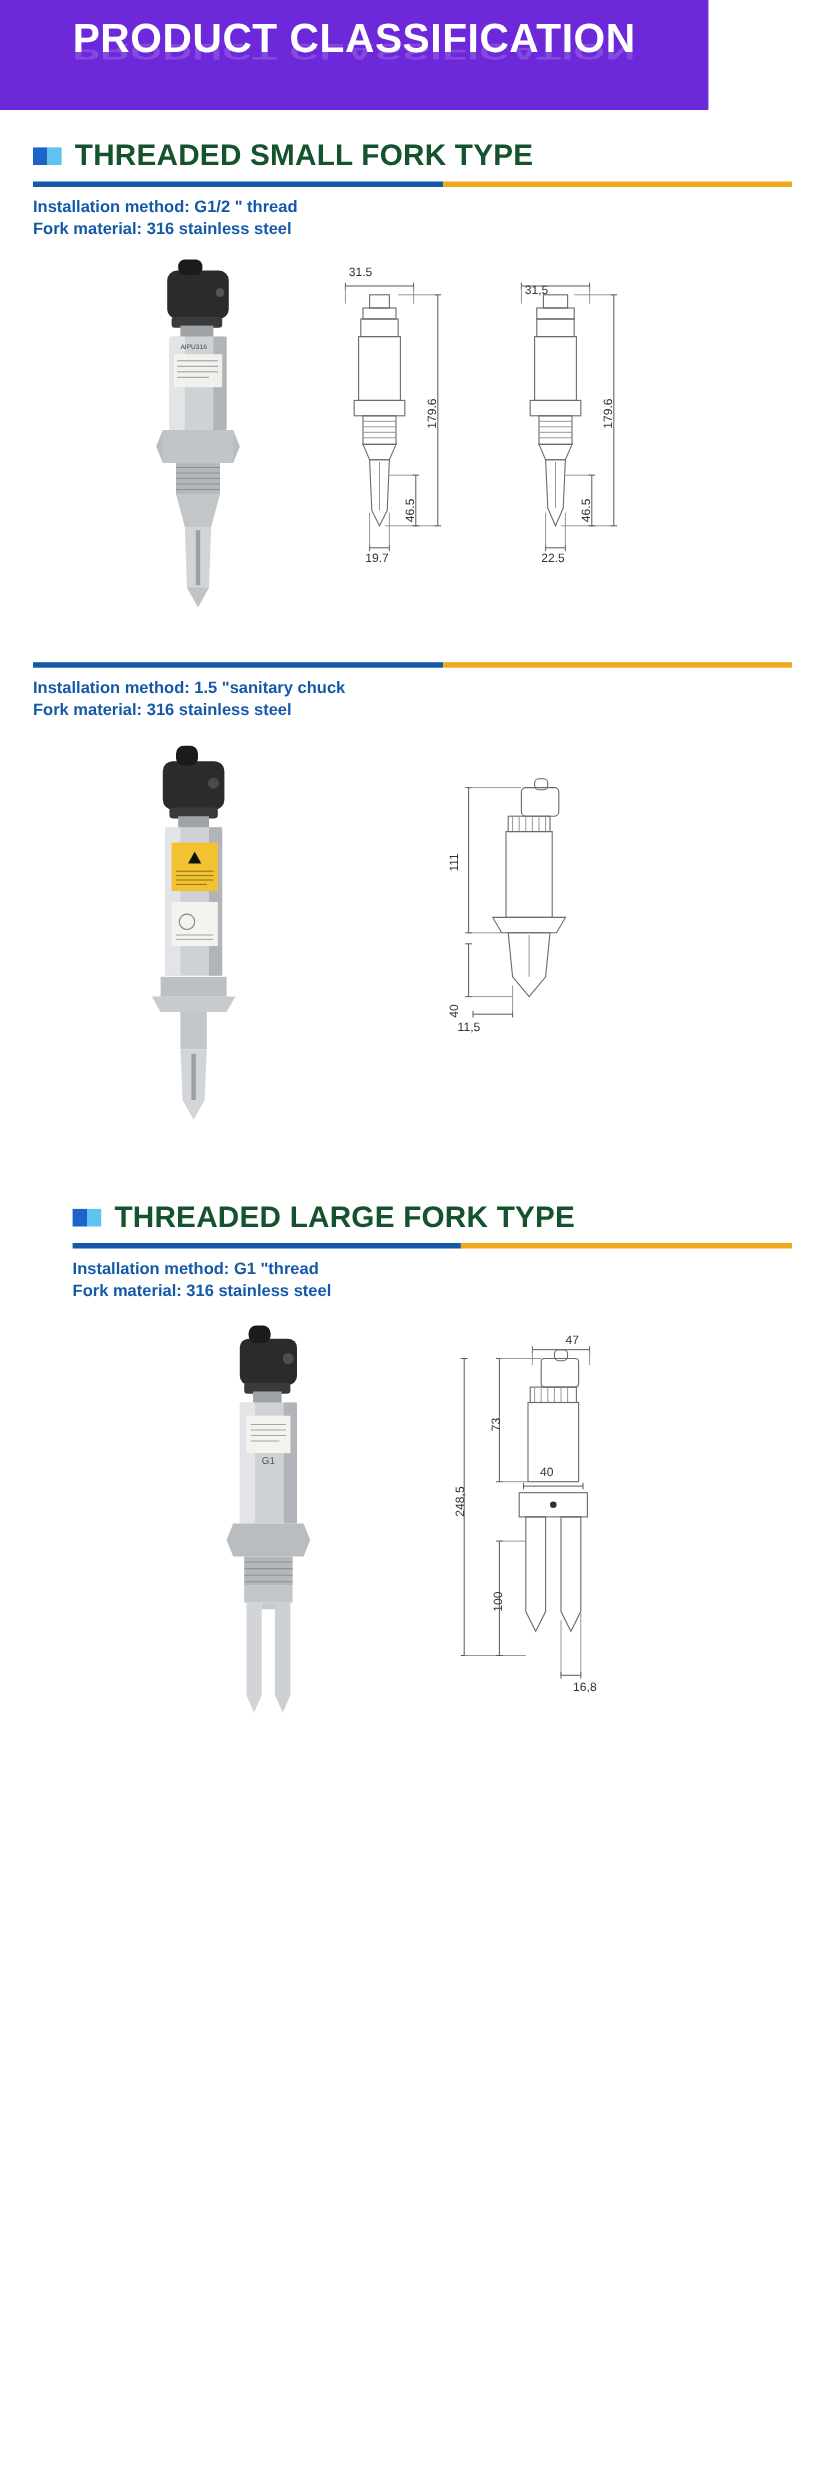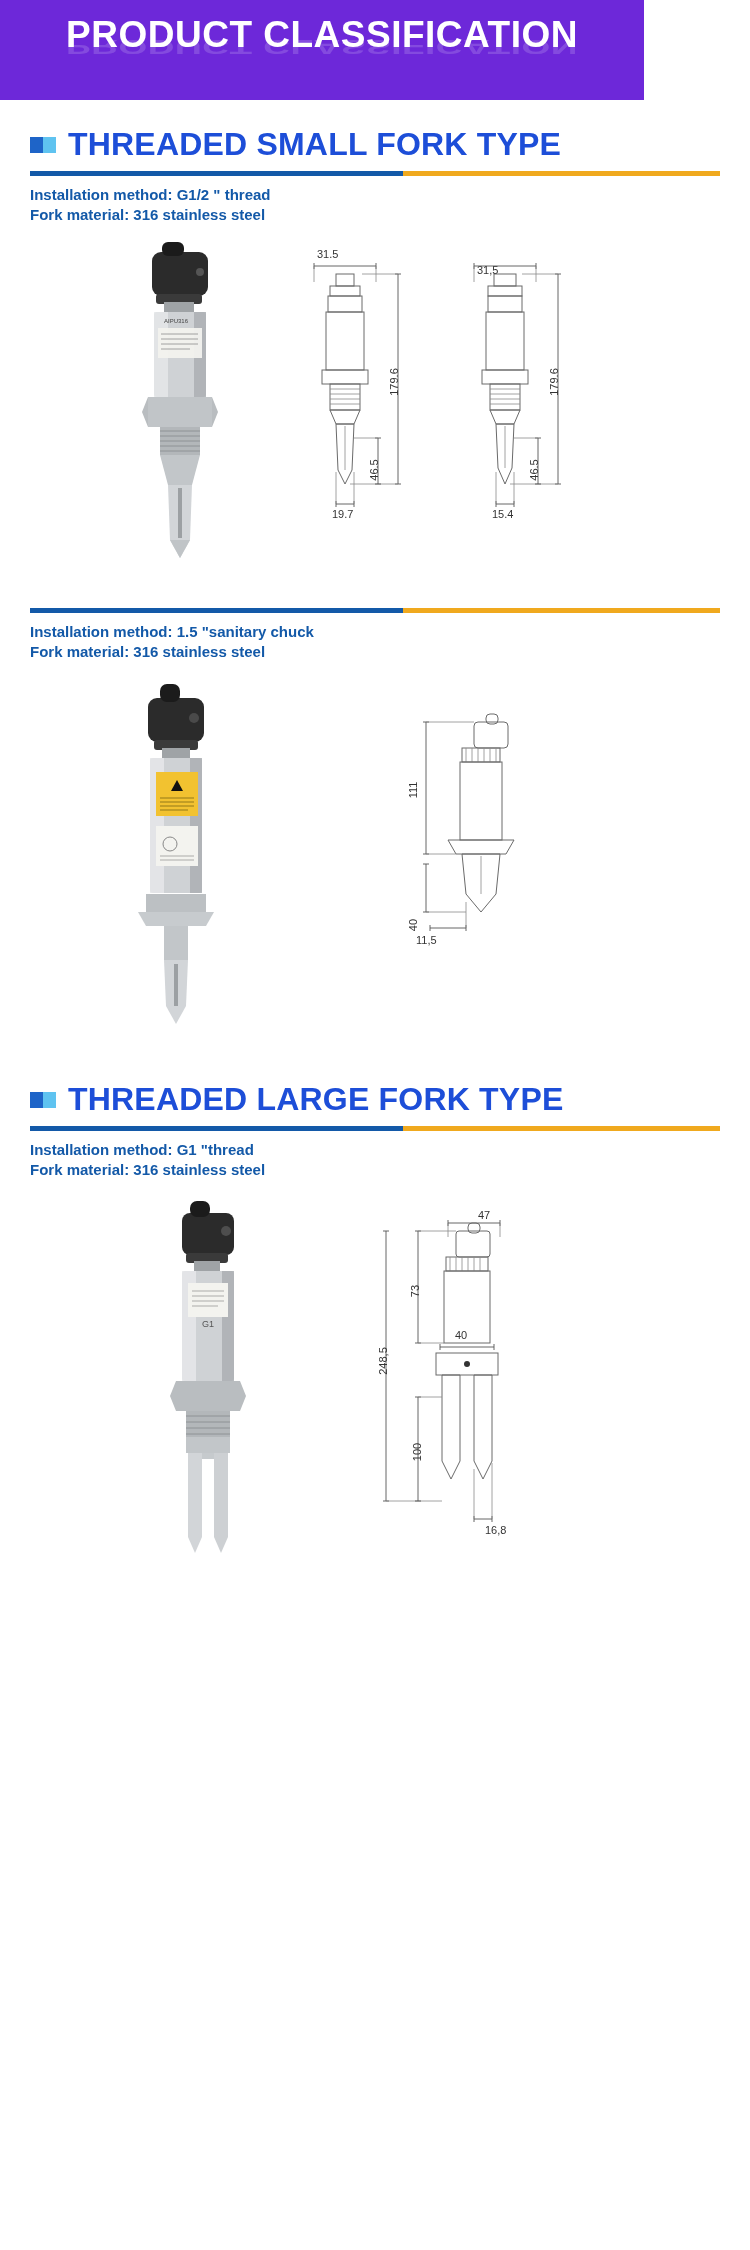--- a/index.html
+++ b/index.html
@@ -62,23 +62,23 @@
     margin-top: 26px;
   }
   .sq-icon {
     width: 26px;
     height: 16px;
     margin-right: 12px;
     background: linear-gradient(90deg, #1e64c8 0 50%, #5fc3f0 50% 100%);
     flex: 0 0 auto;
   }
   .sec-title {
-    font-size: 32px;
+    font-size: 27px;
     font-weight: bold;
-    color: #1d4ed8;
+    color: #14532d;
     letter-spacing: 0.2px;
     white-space: nowrap;
   }
   .rule {
     margin: 8px 30px 0 30px;
     height: 5px;
     display: flex;
   }
   .rule .blue { background: #1359a8; }
   .rule .gold { background: #f0a91e; }
@@ -252,21 +252,21 @@
       <path d="M85 196 l6 0 M85 242 l6 0" class="dim"></path>
       <line x1="64" y1="196" x2="88" y2="196" class="lnthin"></line>
       <line x1="46" y1="262" x2="64" y2="262" class="dim"></line>
       <path d="M46 259 l0 6 M64 259 l0 6" class="dim"></path>
       <line x1="46" y1="230" x2="46" y2="262" class="lnthin"></line>
       <line x1="64" y1="230" x2="64" y2="262" class="lnthin"></line>
     </svg>
     <div class="drawing-label" style="left:447px;top:28px;">31,5</div>
     <div class="drawing-label vlabel" style="left:510px;top:140px;">179.6</div>
     <div class="drawing-label vlabel" style="left:493px;top:228px;">46.5</div>
-    <div class="drawing-label" style="left:462px;top:272px;">15.4</div>
+    <div class="drawing-label" style="left:462px;top:272px;">22.5</div>
   </div>
 </div>
 
 <div class="section" style="margin-top:32px;">
   <div class="rule">
     <div class="blue" style="width:54%"></div>
       <div class="gold" style="width:46%"></div>
   </div>
   <div class="specs">
     <div>Installation method: 1.5 "sanitary chuck</div>
@@ -345,21 +345,21 @@
       <line x1="40" y1="222" x2="76" y2="222" class="dim"></line>
       <path d="M40 219 l0 6 M76 219 l0 6" class="dim"></path>
       <line x1="76" y1="196" x2="76" y2="222" class="lnthin"></line>
     </svg>
     <div class="drawing-label vlabel" style="left:375px;top:108px;">111</div>
     <div class="drawing-label vlabel" style="left:377px;top:243px;">40</div>
     <div class="drawing-label" style="left:386px;top:258px;">11,5</div>
   </div>
 </div>
 
-<div class="section" style="margin-top:30px;">
+<div class="section" style="margin-top:46px;padding-left:36px;">
   <div class="sec-head">
     <div class="sq-icon"></div>
     <div class="sec-title">THREADED LARGE FORK TYPE</div>
   </div>
   <div class="rule">
     <div class="blue" style="width:54%"></div>
       <div class="gold" style="width:46%"></div>
   </div>
   <div class="specs">
     <div>Installation method: G1 "thread</div>

